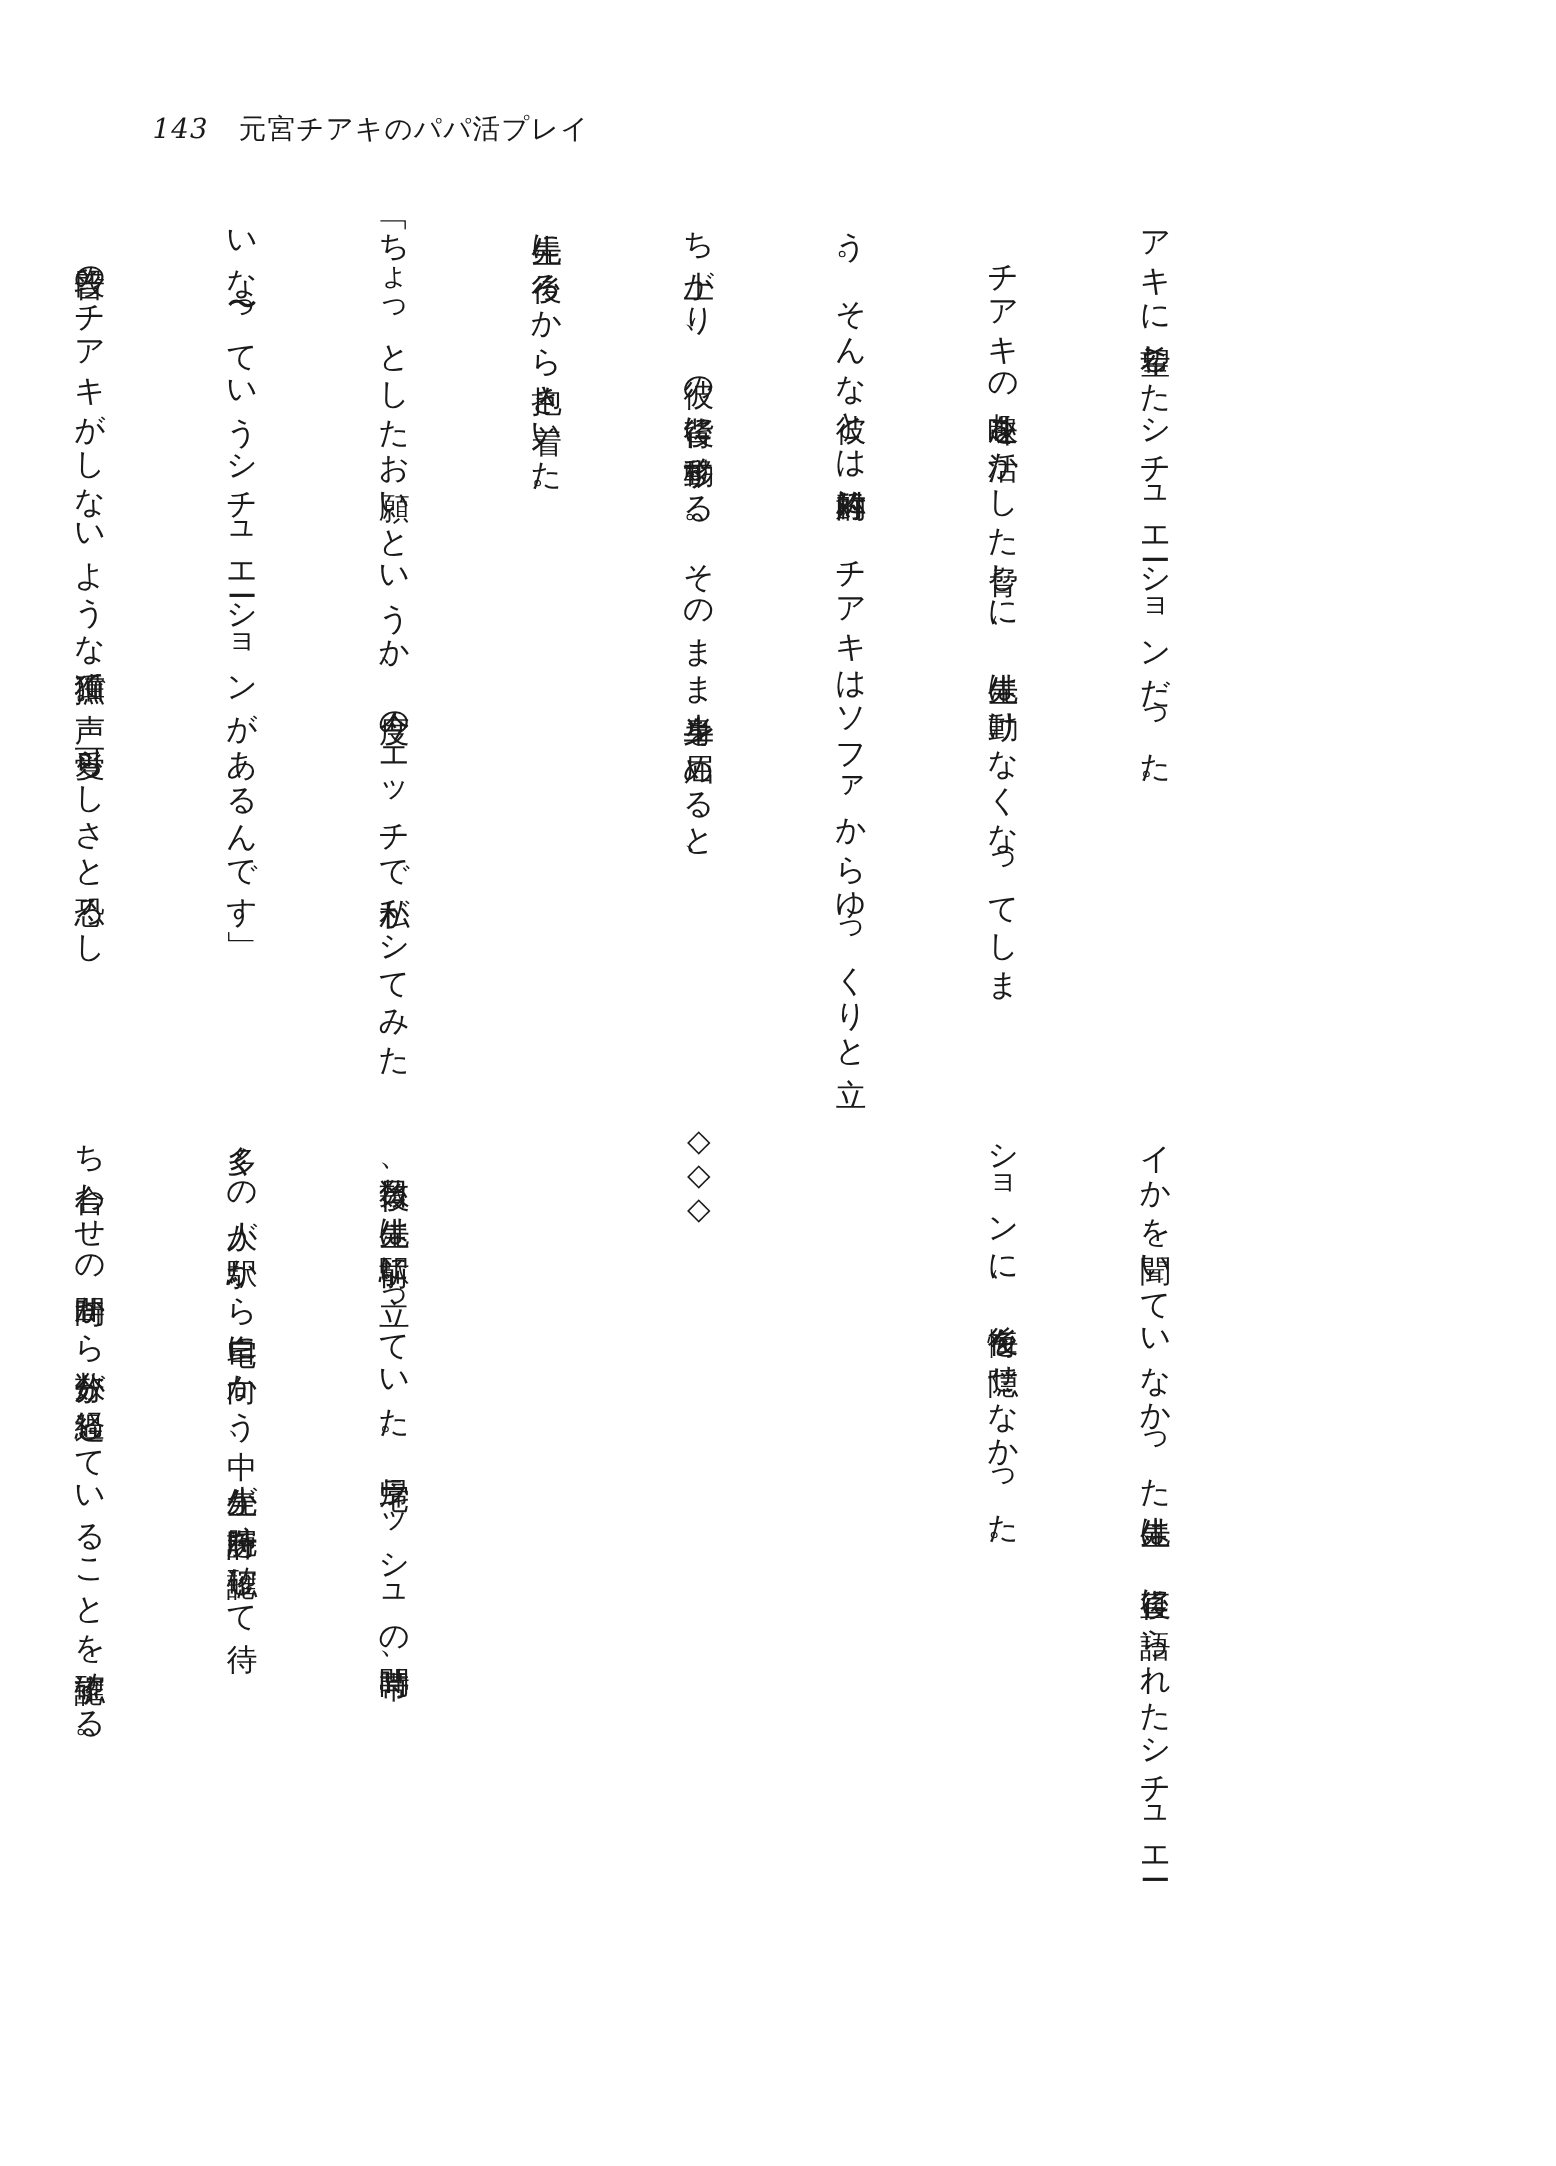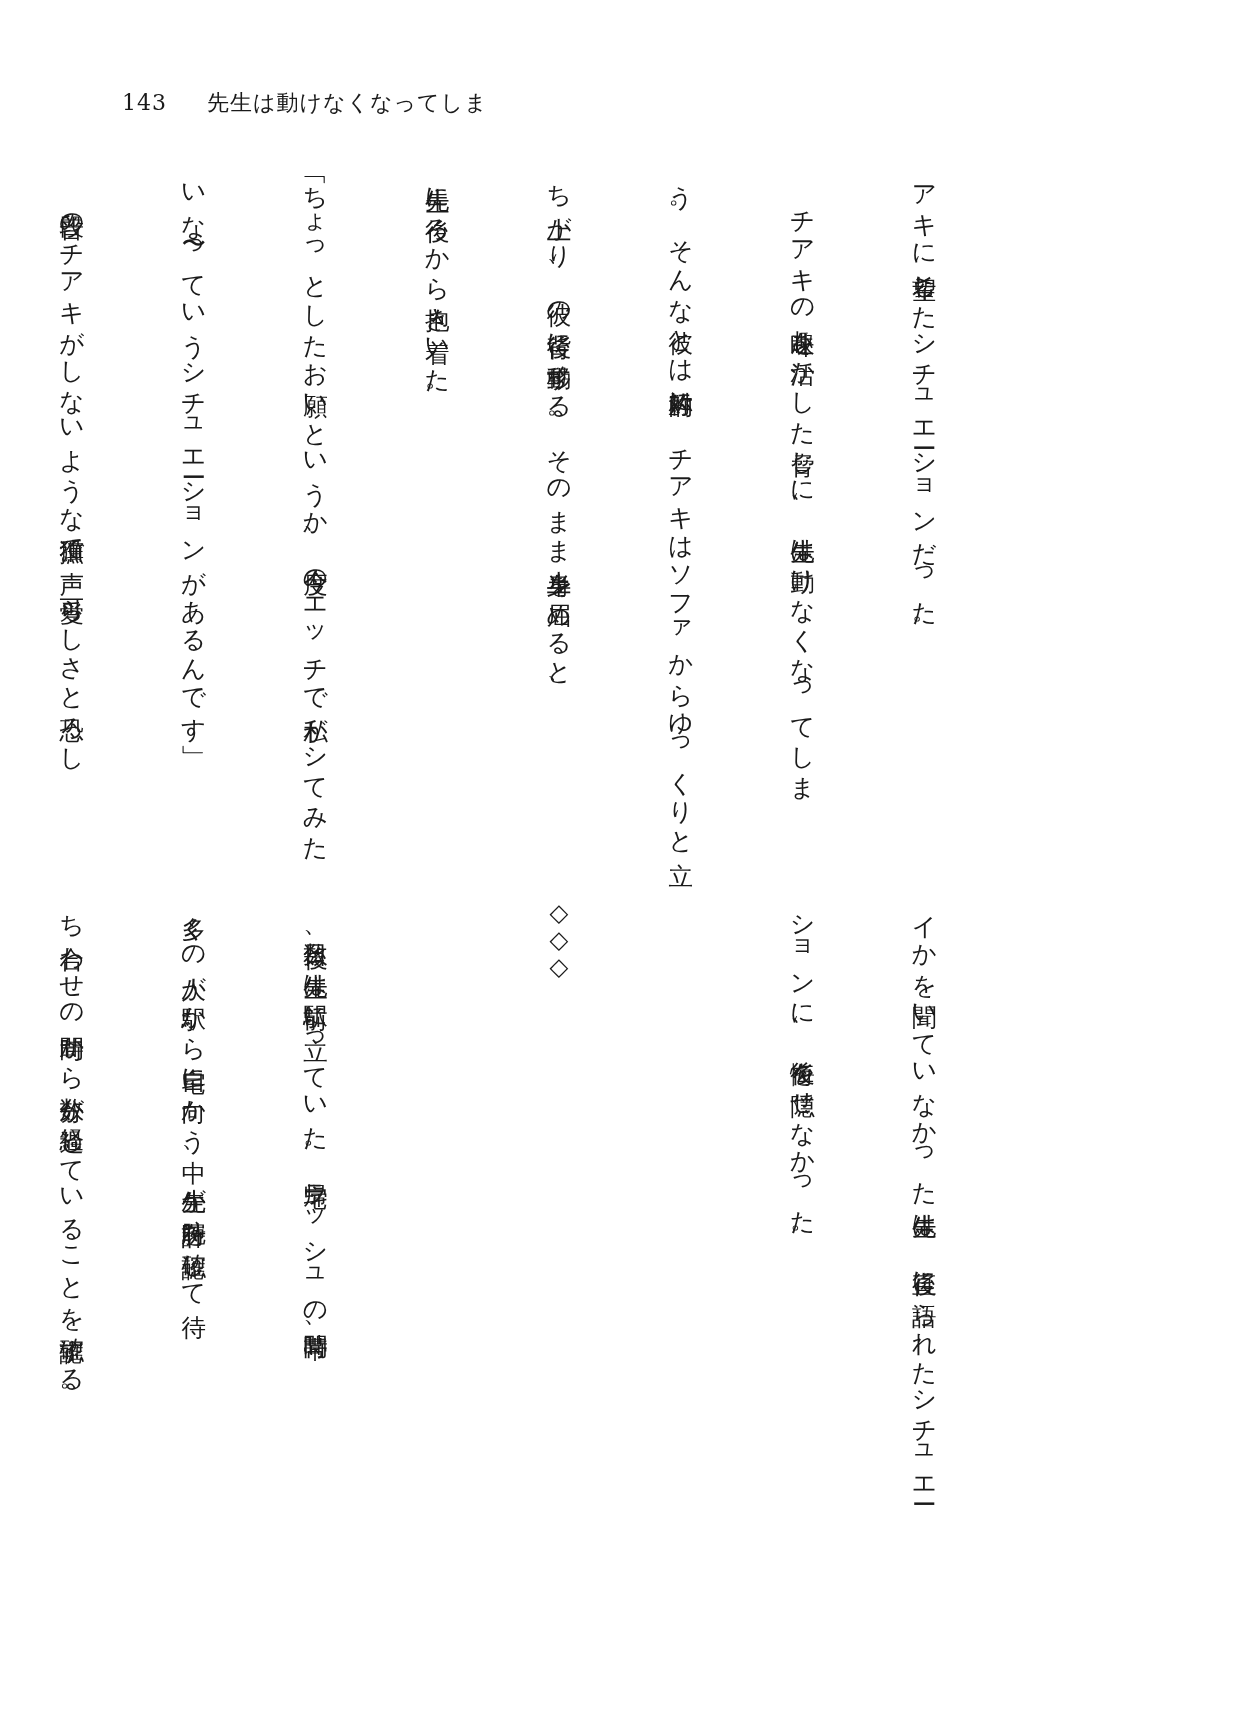--- a/index.html
+++ b/index.html
@@ -1,32 +1,32 @@
 <!DOCTYPE html>
 <html><head>
 <meta charset="utf-8">
 <style>
   html, body { margin: 0; padding: 0; background: #ffffff; }
   body { width: 1245px; height: 1733px; position: relative; overflow: hidden;
          font-family: "DejaVu Serif", "Liberation Serif", serif; color: #1a1a1a; }
   .header { position: absolute; left: 122px; top: 88px; font-size: 22px; letter-spacing: 1px; white-space: nowrap; }
-  .header .num { margin-right: 32px; }
+  .header .num { margin-right: 16px; font-style: italic; }
   .block { position: absolute; writing-mode: vertical-rl; font-size: 24.5px; line-height: 40.6px;
            letter-spacing: 1.4px; white-space: pre; }
   .block-top { right: 220px; top: 168px; height: 650px; }
   .block-bottom { right: 220px; top: 898px; height: 650px; }
   .line { display: block; }
   .diamonds { letter-spacing: -2px; }
 </style>
 </head>
 <body>
 
 <div class="header">
   <span class="num">143</span>
-  <span>先生は動けなくなってしま</span>
+  <span>元宮チアキのパパ活プレイ</span>
 </div>
 
 <div class="block block-top">
   <span class="line">アキに希望したシチュエーションだった。</span>
   <span class="line">　チアキの趣味を活かした脅しに、先生は動けなくなってしま</span>
   <span class="line">う。そんな彼とは対称的に、チアキはソファからゆっくりと立</span>
   <span class="line">ち上がり、彼の背後に移動する。そのまま上半身を屈めると、</span>
   <span class="line">先生に後ろから抱き着いた。</span>
   <span class="line">「ちょっとしたお願いというか、今度のエッチで私がシてみた</span>
   <span class="line">いな〜っていうシチュエーションがあるんです」</span>

